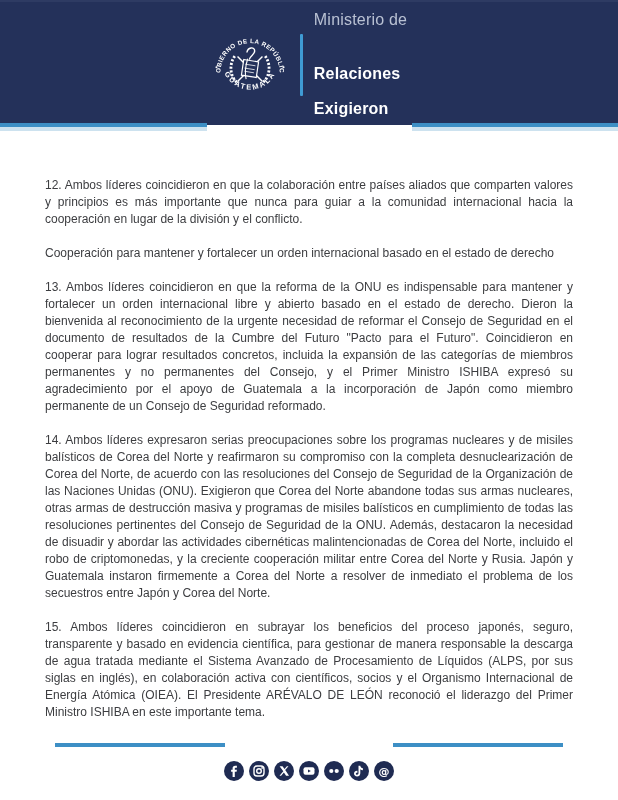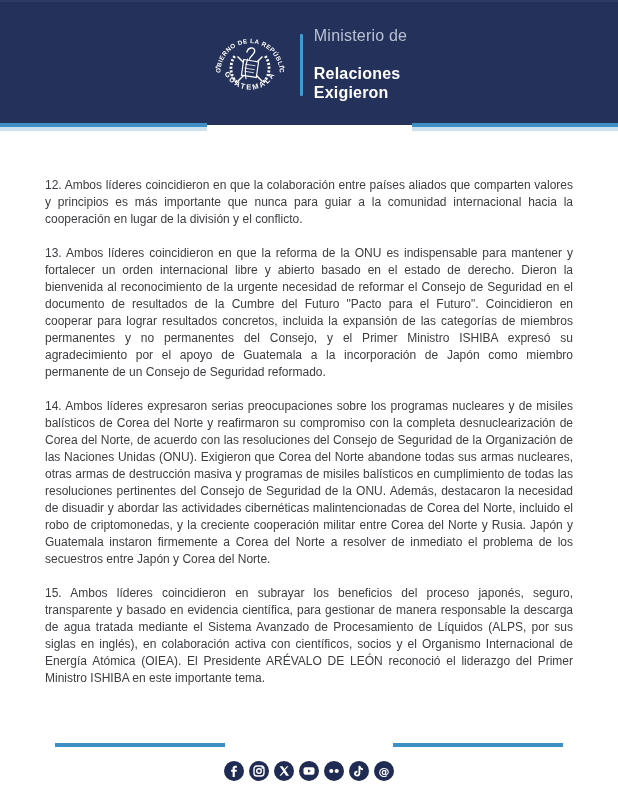--- a/index.html
+++ b/index.html
@@ -11,21 +11,21 @@
   .masthead{
     position:absolute;left:0;top:0;width:618px;height:123px;
     background:#24315a;border-top:2px solid #2e3b63;
     display:flex;align-items:center;justify-content:center;
   }
   .brand{display:flex;align-items:center;gap:11px;margin-top:2px;}
   .seal{width:78px;height:78px;display:block;}
   .brand-divider{width:3px;height:62px;background:#3f9bd4;border-radius:1px;}
   .wordmark{display:flex;flex-direction:column;line-height:1;}
   .wm-light{font-size:16px;font-weight:400;color:#b9c1d3;letter-spacing:.2px;margin-bottom:19px;}
-  .wm-bold{font-size:16px;font-weight:700;color:#ffffff;letter-spacing:.2px;margin-top:3px;}
+  .wm-bold{font-size:16px;font-weight:700;color:#ffffff;letter-spacing:.2px;margin-top:19px;}
   
   .stripe{position:absolute;top:123px;height:8px;
     background:linear-gradient(to bottom,#3d8fc5 0 4.5px,#cde2ef 4.5px 100%);}
   .stripe-left{left:0;width:207px;}
   .stripe-right{left:412px;width:206px;}
   
   .body-text{
     position:absolute;left:45px;top:177px;width:528px;
     font-size:12px;line-height:17px;color:#3c3d40;text-align:justify;
   }
@@ -83,20 +83,21 @@
         <span class="wm-bold">Relaciones</span>
         <span class="wm-bold">Exigieron</span>
       </div>
     </div>
   </header>
   <div class="stripe stripe-left"></div>
   <div class="stripe stripe-right"></div>
 
   <main class="body-text">
     <p>12. Ambos líderes coincidieron en que la colaboración entre países aliados que comparten valores y principios es más importante que nunca para guiar a la comunidad internacional hacia la cooperación en lugar de la división y el conflicto.</p>
+    <p>Cooperación para mantener y fortalecer un orden internacional basado en el estado de derecho</p>
     <p>13. Ambos líderes coincidieron en que la reforma de la ONU es indispensable para mantener y fortalecer un orden internacional libre y abierto basado en el estado de derecho. Dieron la bienvenida al reconocimiento de la urgente necesidad de reformar el Consejo de Seguridad en el documento de resultados de la Cumbre del Futuro "Pacto para el Futuro". Coincidieron en cooperar para lograr resultados concretos, incluida la expansión de las categorías de miembros permanentes y no permanentes del Consejo, y el Primer Ministro ISHIBA expresó su agradecimiento por el apoyo de Guatemala a la incorporación de Japón como miembro permanente de un Consejo de Seguridad reformado.</p>
     <p>14. Ambos líderes expresaron serias preocupaciones sobre los programas nucleares y de misiles balísticos de Corea del Norte y reafirmaron su compromiso con la completa desnuclearización de Corea del Norte, de acuerdo con las resoluciones del Consejo de Seguridad de la Organización de las Naciones Unidas (ONU). Exigieron que Corea del Norte abandone todas sus armas nucleares, otras armas de destrucción masiva y programas de misiles balísticos en cumplimiento de todas las resoluciones pertinentes del Consejo de Seguridad de la ONU. Además, destacaron la necesidad de disuadir y abordar las actividades cibernéticas malintencionadas de Corea del Norte, incluido el robo de criptomonedas, y la creciente cooperación militar entre Corea del Norte y Rusia. Japón y Guatemala instaron firmemente a Corea del Norte a resolver de inmediato el problema de los secuestros entre Japón y Corea del Norte.</p>
     <p>15. Ambos líderes coincidieron en subrayar los beneficios del proceso japonés, seguro, transparente y basado en evidencia científica, para gestionar de manera responsable la descarga de agua tratada mediante el Sistema Avanzado de Procesamiento de Líquidos (ALPS, por sus siglas en inglés), en colaboración activa con científicos, socios y el Organismo Internacional de Energía Atómica (OIEA). El Presidente ARÉVALO DE LEÓN reconoció el liderazgo del Primer Ministro ISHIBA en este importante tema.</p>
   </main>
 
   <div class="footer-line footer-line-left"></div>
   <div class="footer-line footer-line-right"></div>
 
   <div class="social-row">
     <span class="social" aria-label="facebook">

